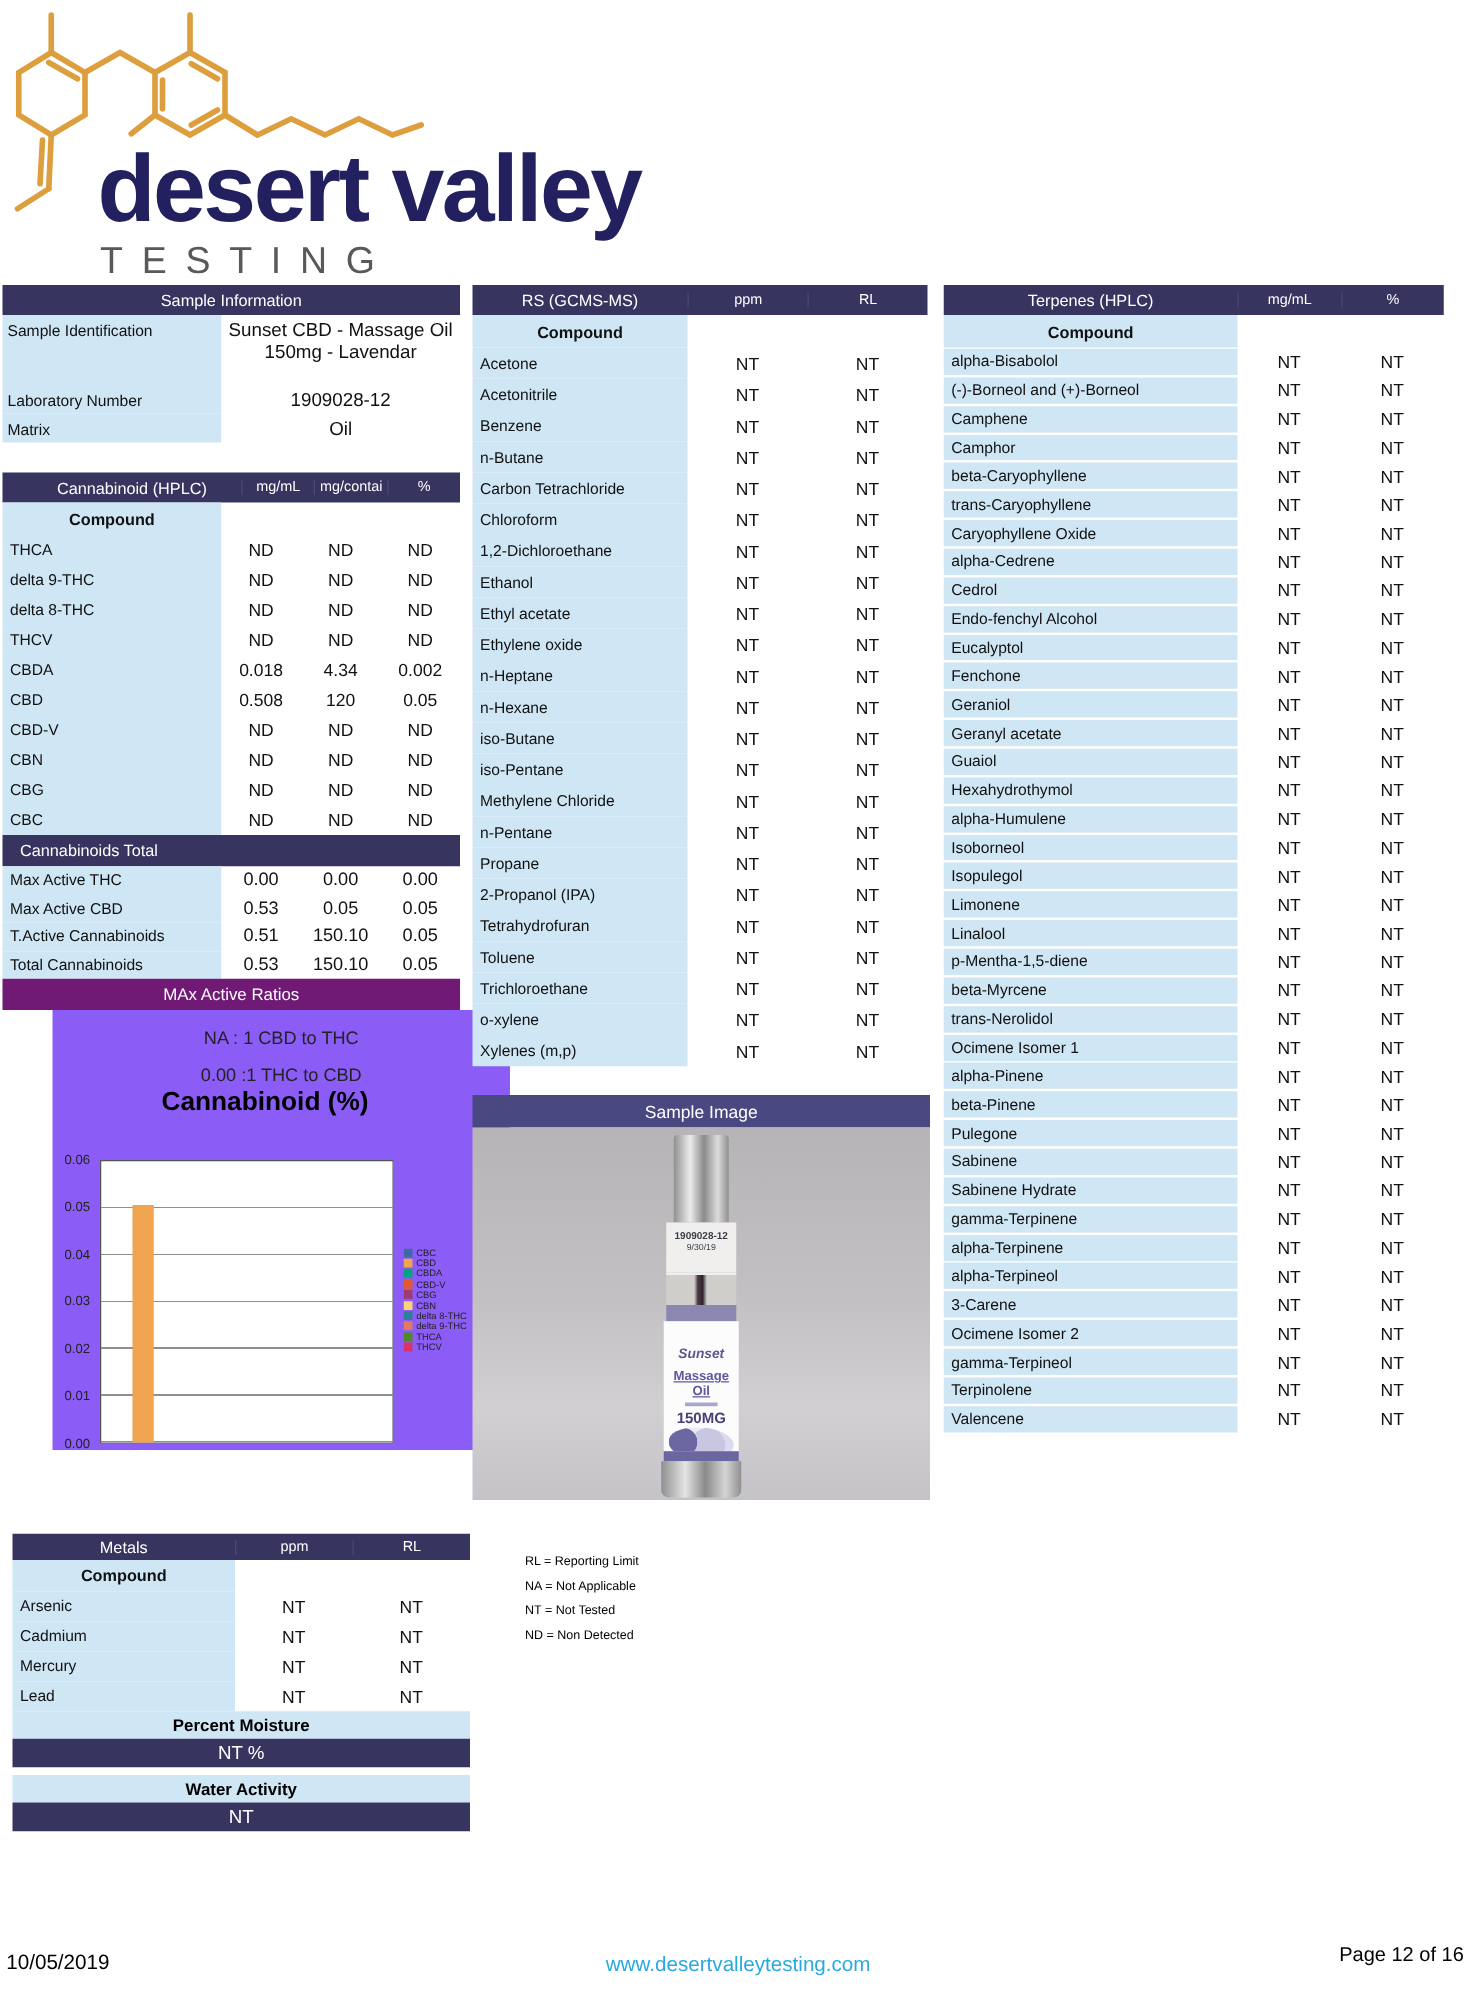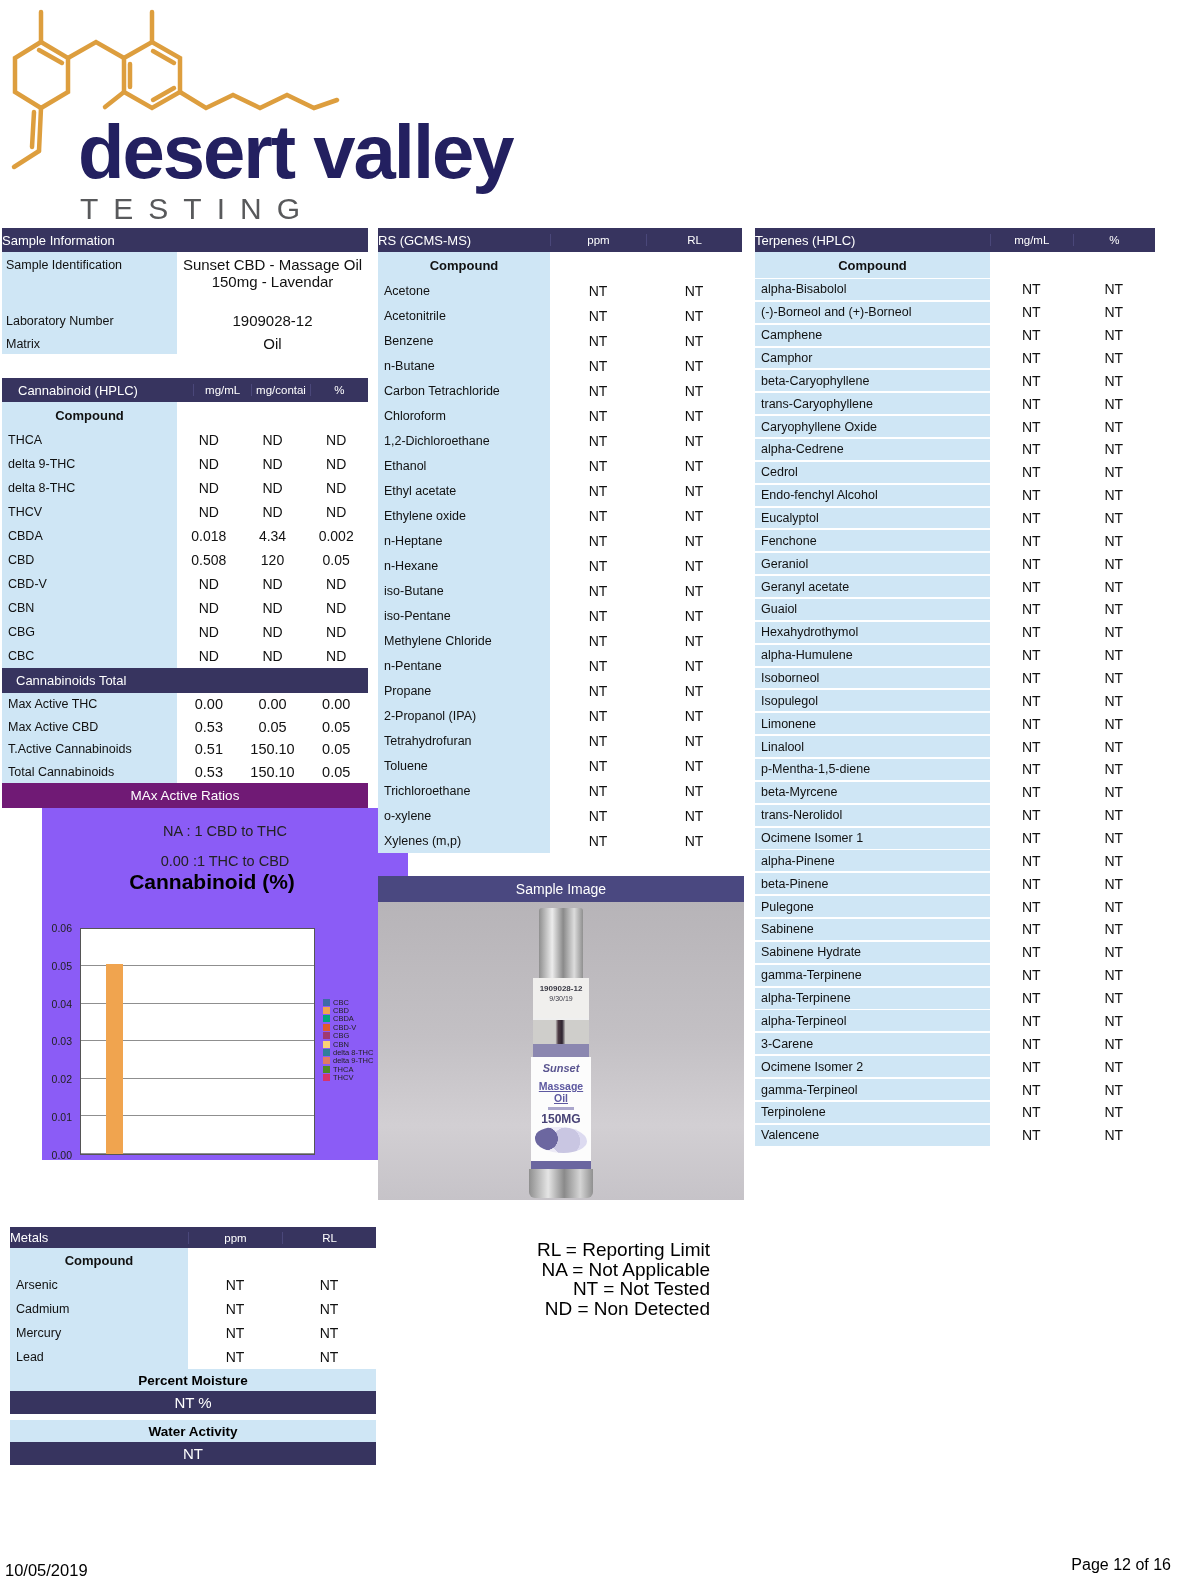--- a/index.html
+++ b/index.html
@@ -9,21 +9,21 @@
   
   .logo-wrap{position:absolute;left:6px;top:4px;width:560px;height:222px;}
   .molecule{position:absolute;left:0;top:0;}
   .brand{position:absolute;left:72px;top:104px;font-size:76px;font-weight:700;
          color:#232060;letter-spacing:-2px;white-space:nowrap;}
   .brand-sub{position:absolute;left:74px;top:188px;font-size:30px;color:#58595b;
          letter-spacing:15px;white-space:nowrap;}
 
   
   .hdr{background:#37345f;color:#fff;display:flex;align-items:center;font-size:13px;}
-  .hdr .tt{}
+  .hdr .tt{text-align:center;}
   .hdr .cl{flex:1;text-align:center;font-size:11.5px;border-left:1px solid #4a477a;}
   .sub{display:flex;align-items:center;}
   .sub .nc{font-weight:700;font-size:13px;justify-content:center;padding-left:0;}
   .trow{display:flex;align-items:center;}
   .nc{background:#cfe6f5;height:100%;display:flex;align-items:center;
       padding-left:6px;font-size:12.5px;box-sizing:border-box;}
   .vc{flex:1;text-align:center;font-size:14px;}
 
   
   .si{position:absolute;left:2px;top:228px;width:366px;}
@@ -89,34 +89,34 @@
   .b-cap{width:44px;height:70px;margin:0 auto;border-radius:3px 3px 0 0;
          background:linear-gradient(90deg,#8f8f8f,#ececec 30%,#8a8a8a 55%,#dcdcdc 80%,#909090);}
   .b-sticker{width:56px;height:40px;margin:0 auto;background:#f0efed;text-align:center;
              font-size:8px;font-weight:700;color:#3a3a45;padding-top:6px;box-sizing:border-box;line-height:10px;}
   .b-sticker .dt{font-size:7px;font-weight:400;}
   .b-pump{width:56px;height:24px;margin:0 auto;
           background:linear-gradient(90deg,#cfcecb 0 40%,#4d3b44 45%,#2e2430 52%,#cfcecb 58%);
           border-top:2px solid #efefef;}
   .b-band{width:56px;height:13px;margin:0 auto;background:#8b87b0;}
   .b-label{width:60px;height:104px;margin:0 auto;background:#fcfcfc;text-align:center;overflow:hidden;}
-  .b-script{font-size:11px;font-style:italic;font-weight:700;color:#5a5590;padding-top:5px;text-align:center;}
+  .b-script{font-size:11px;font-style:italic;font-weight:700;color:#5a5590;padding-top:20px;text-align:center;}
   .b-prod{font-size:10.5px;font-weight:700;color:#5d58a0;text-decoration:underline;padding-top:6px;}
   .b-sub{width:26px;height:3px;background:#aaa6cc;margin:3px auto 2px;}
   .b-mg{font-size:12px;font-weight:700;color:#474275;}
   .b-flower{width:52px;height:26px;margin:1px auto 0;border-radius:40% 55% 45% 55%;
             background:radial-gradient(circle at 22% 45%,#6c67a0 0 26%,transparent 27%),
                        radial-gradient(circle at 60% 55%,#c9c6e2 0 40%,transparent 41%),
                        radial-gradient(circle at 82% 40%,#dcdaf0 0 30%,transparent 31%),#eceaf6;}
   .b-strip{width:60px;height:8px;margin:0 auto;background:#6b66a0;}
   .b-base{width:64px;height:29px;margin:0 auto;border-radius:0 0 6px 6px;
           background:linear-gradient(90deg,#8f8f8f,#e5e5e5 30%,#8a8a8a 55%,#d5d5d5 80%,#909090);}
 
-  .abbrev{position:absolute;left:420px;top:1240px;width:290px;text-align:right;
-          font-size:19px;line-height:19.5px;color:#000;}
+  .abbrev{position:absolute;left:420px;top:1240px;width:290px;text-align:left;
+          font-size:10px;line-height:19.5px;color:#000;}
 
   
   .tp{position:absolute;left:755px;top:228px;width:400px;}
   .tp .hdr{height:24px;}
   .tp .hdr .tt{width:235px;}
   .tp .sub{height:26px;}
   .tp .sub .nc{width:235px;background:#cfe6f5;}
   .tp .trow{height:22.87px;}
   .tp .nc{width:235px;height:20.9px;align-self:center;}
 
@@ -842,15 +842,16 @@
         </div>
       </div>
     <div class="band-lb">Percent Moisture</div>
     <div class="band-nv">NT %</div>
     <div class="mt-gap"></div>
     <div class="band-lb">Water Activity</div>
     <div class="band-nv">NT</div>
   </div>
 
   <div class="f-date">10/05/2019</div>
+  <a class="f-link">www.desertvalleytesting.com</a>
   <div class="f-page">Page 12 of 16</div>
 
 </div>
 
 </body></html>

